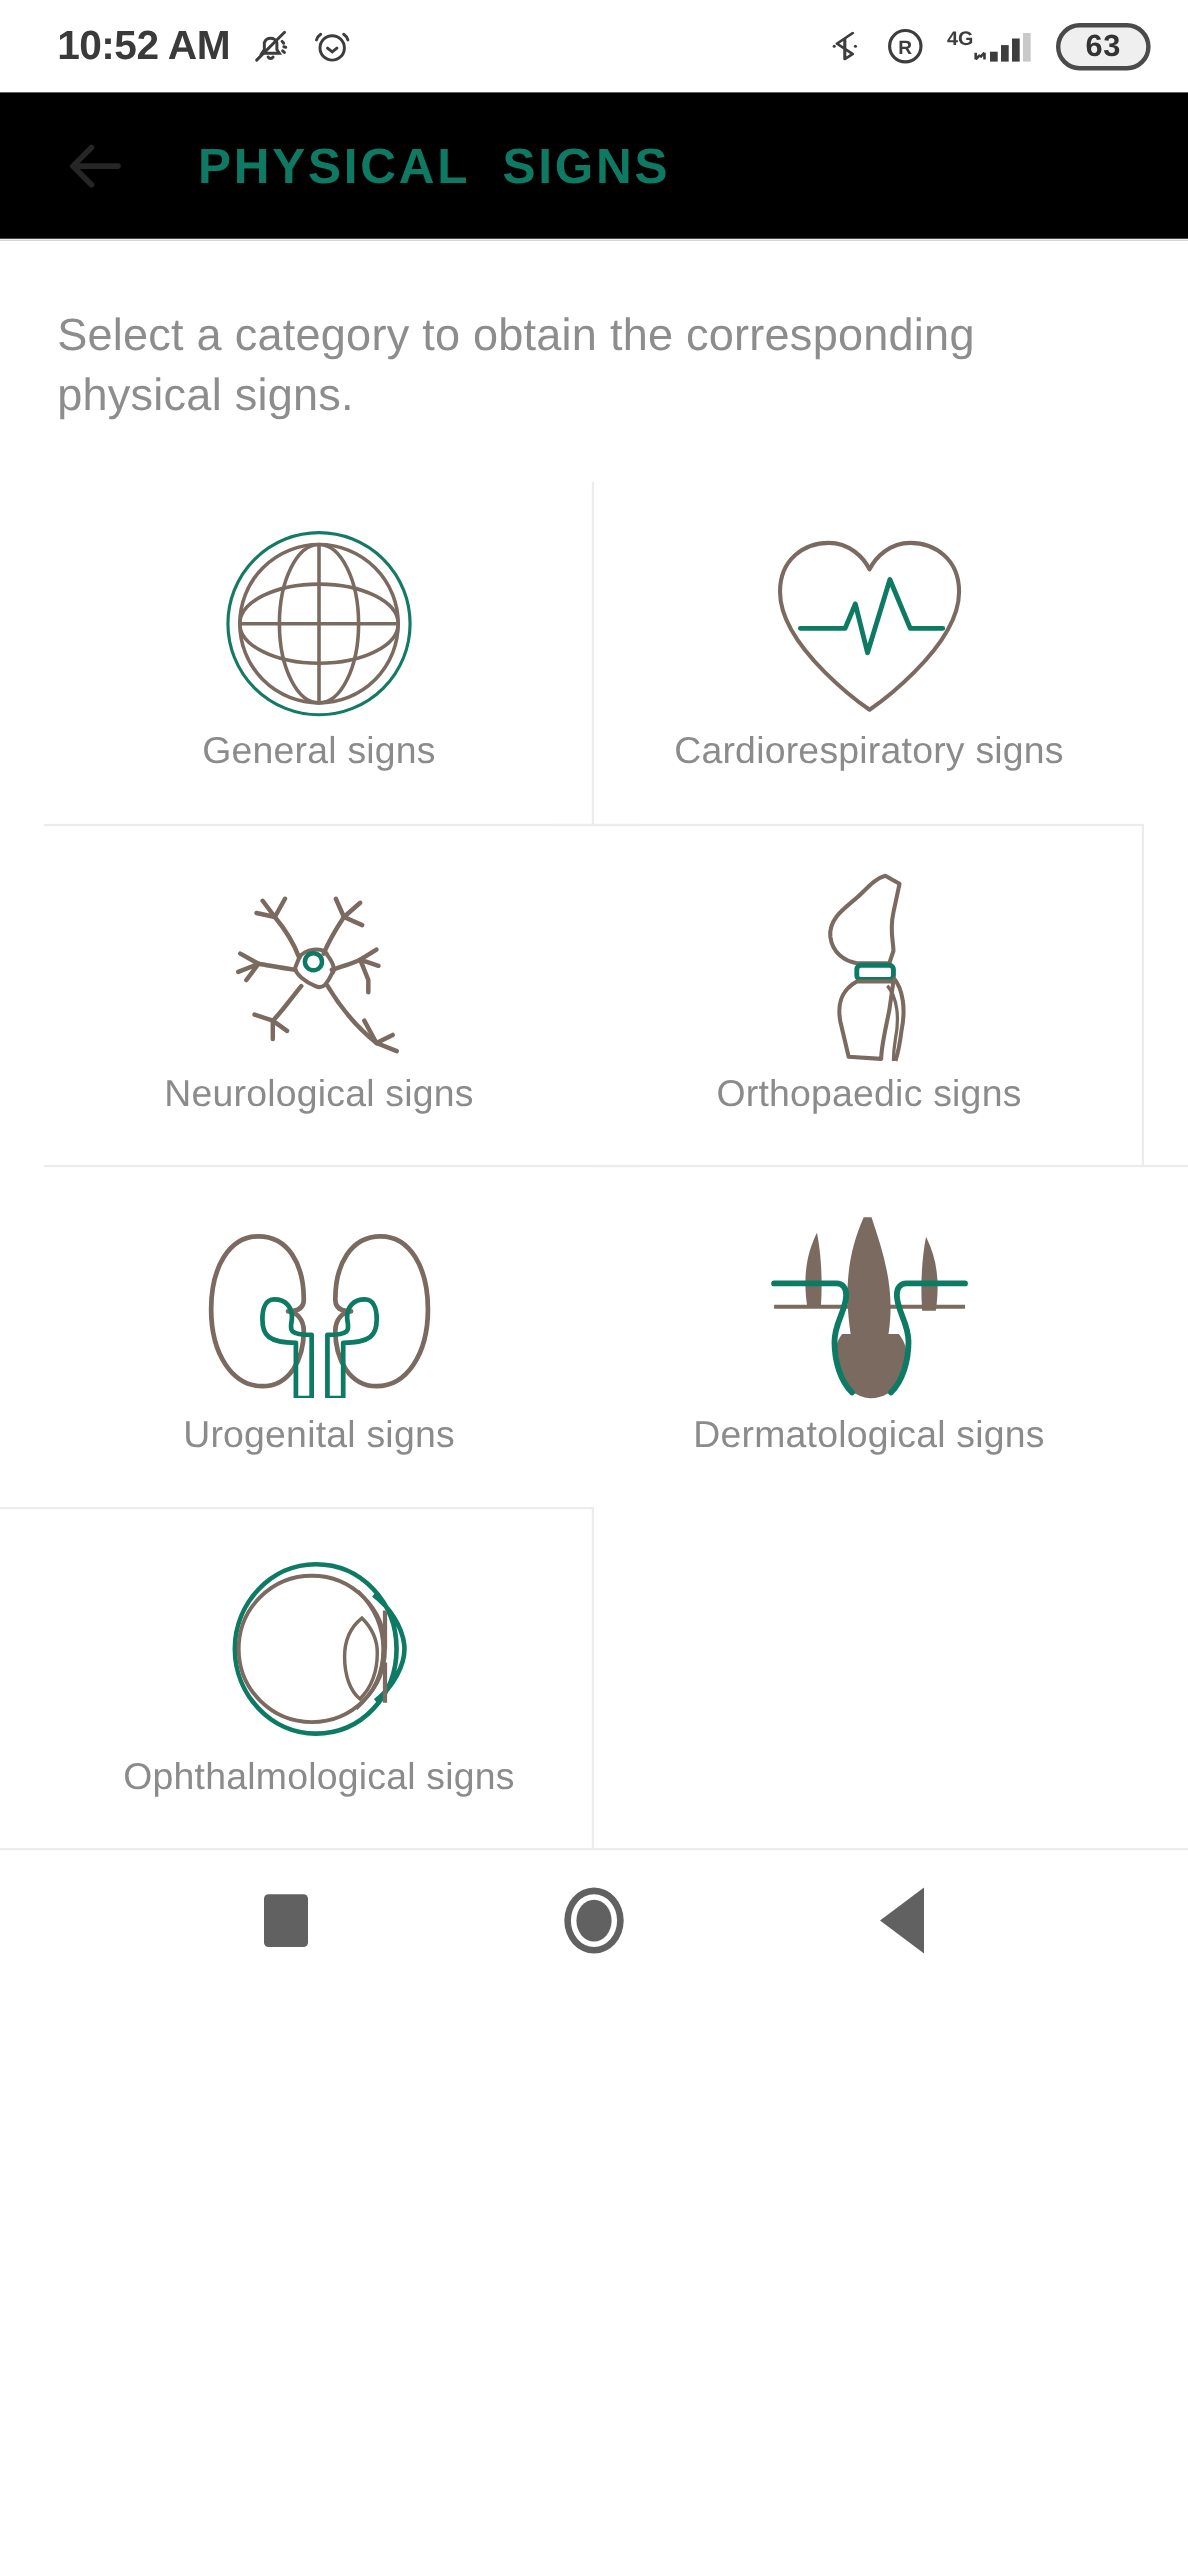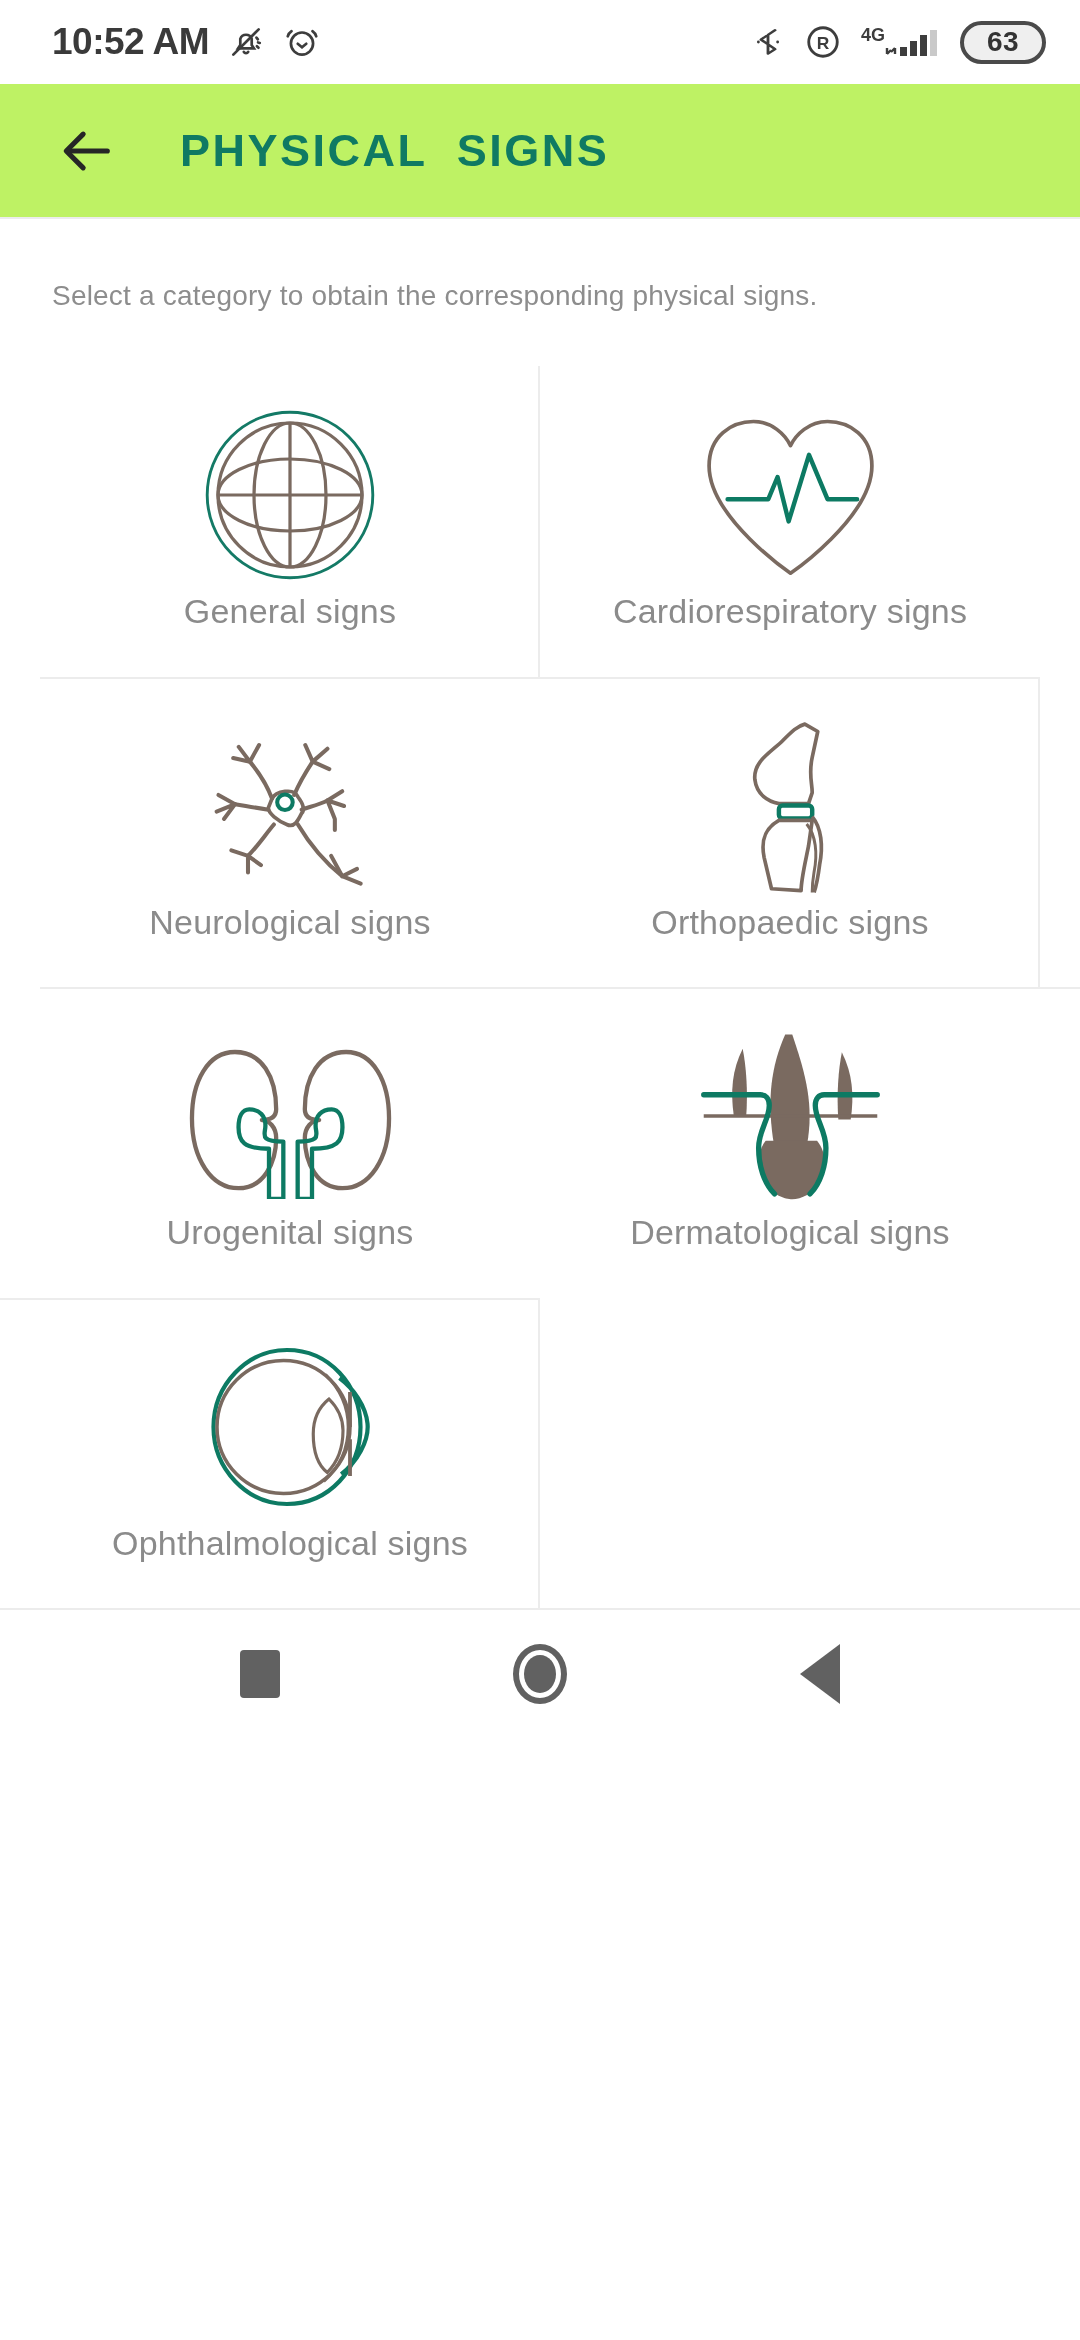--- a/index.html
+++ b/index.html
@@ -26,33 +26,33 @@
     width:86px; height:43px; border:4px solid #4a4a4a; border-radius:22px;
     display:flex; align-items:center; justify-content:center;
     background:#efefef; position:relative;
   }
   .battery-text { font-size:28px; font-weight:bold; color:#333; letter-spacing:0.5px; }
 
   
   .appbar {
     height:135px; flex:0 0 135px;
     display:flex; align-items:center; padding:0 0 0 52px;
-    border-bottom:2px solid #ececec; background:#bef264;
+    border-bottom:2px solid #ececec; background:#000000;
   }
   .back-btn { width:72px; height:72px; display:flex; align-items:center; justify-content:center; }
   .appbar-title {
     margin-left:56px;
     font-size:45px; font-weight:bold; color:#0f7a63;
     letter-spacing:2.5px; white-space:pre;
   }
 
   
   .subtitle {
     padding:58px 50px 0 52px;
-    font-size:28px; line-height:1.33; color:#8d8d8d;
+    font-size:41px; line-height:1.33; color:#8d8d8d;
     font-weight:400; letter-spacing:0.2px;
   }
 
   
   .grid {
     margin-top:52px;
     flex:1 1 auto;
     display:grid;
     grid-template-columns:1fr 1fr;
     grid-template-rows:repeat(4, 1fr);

